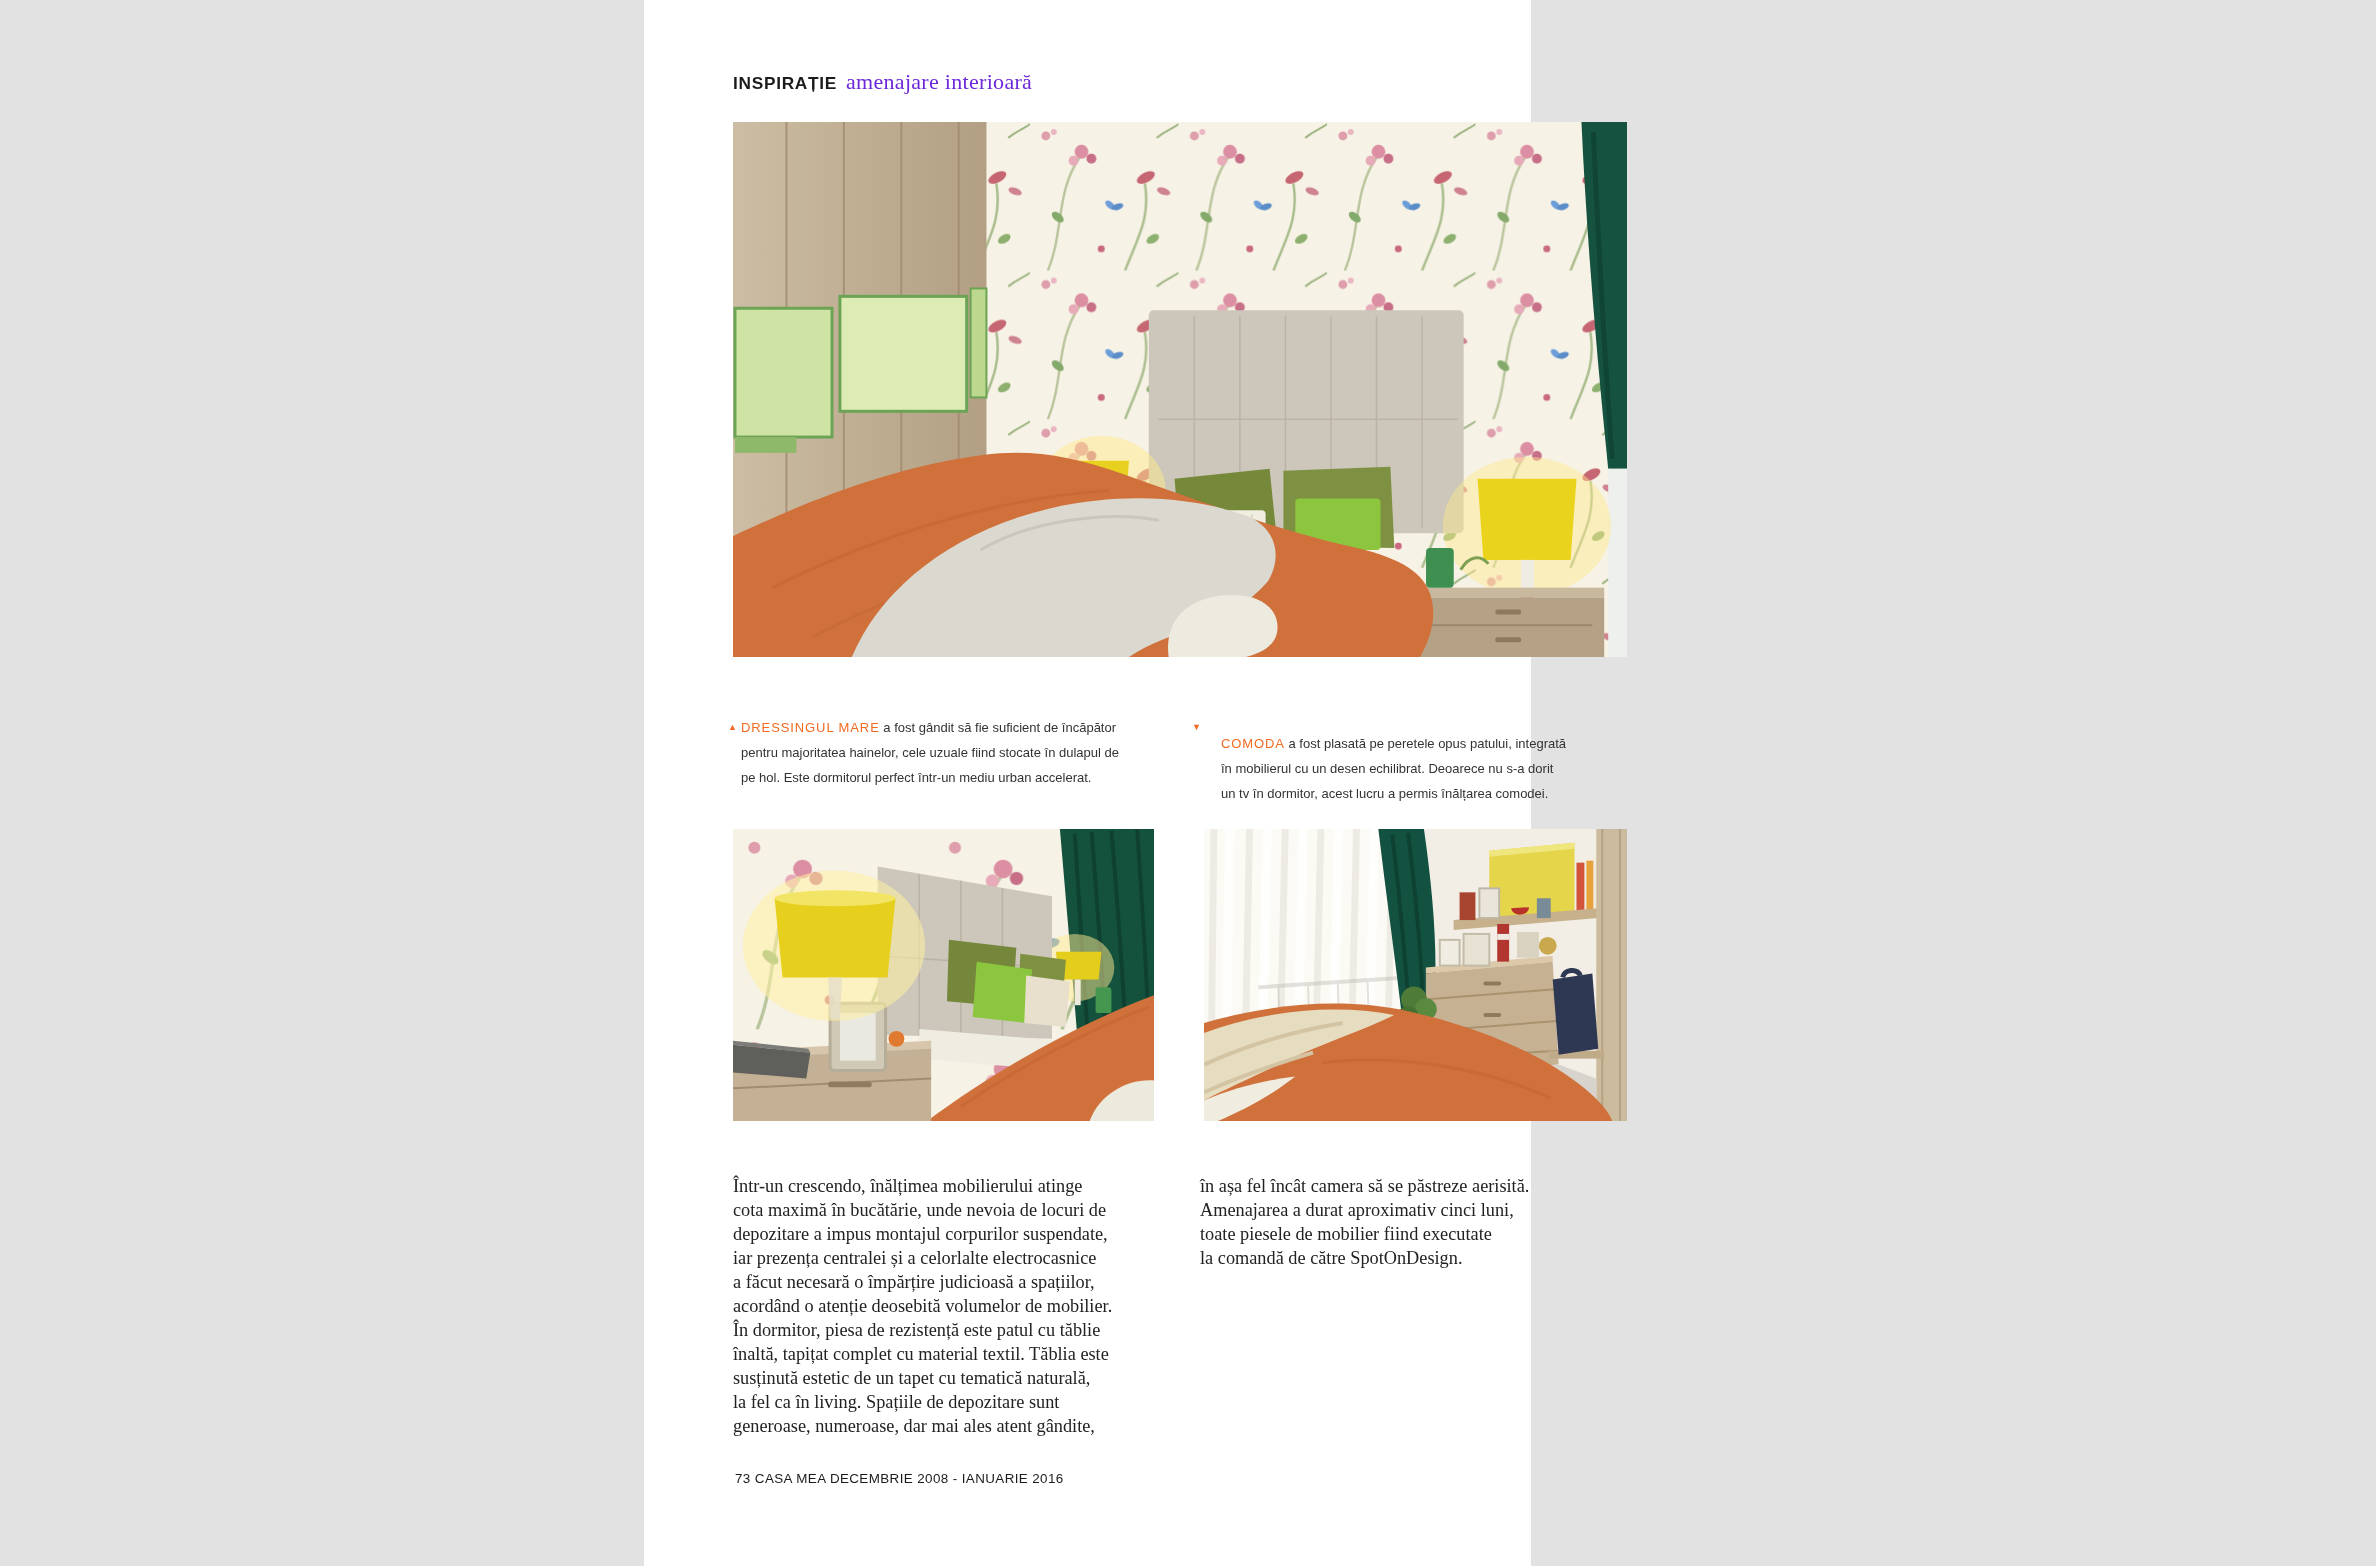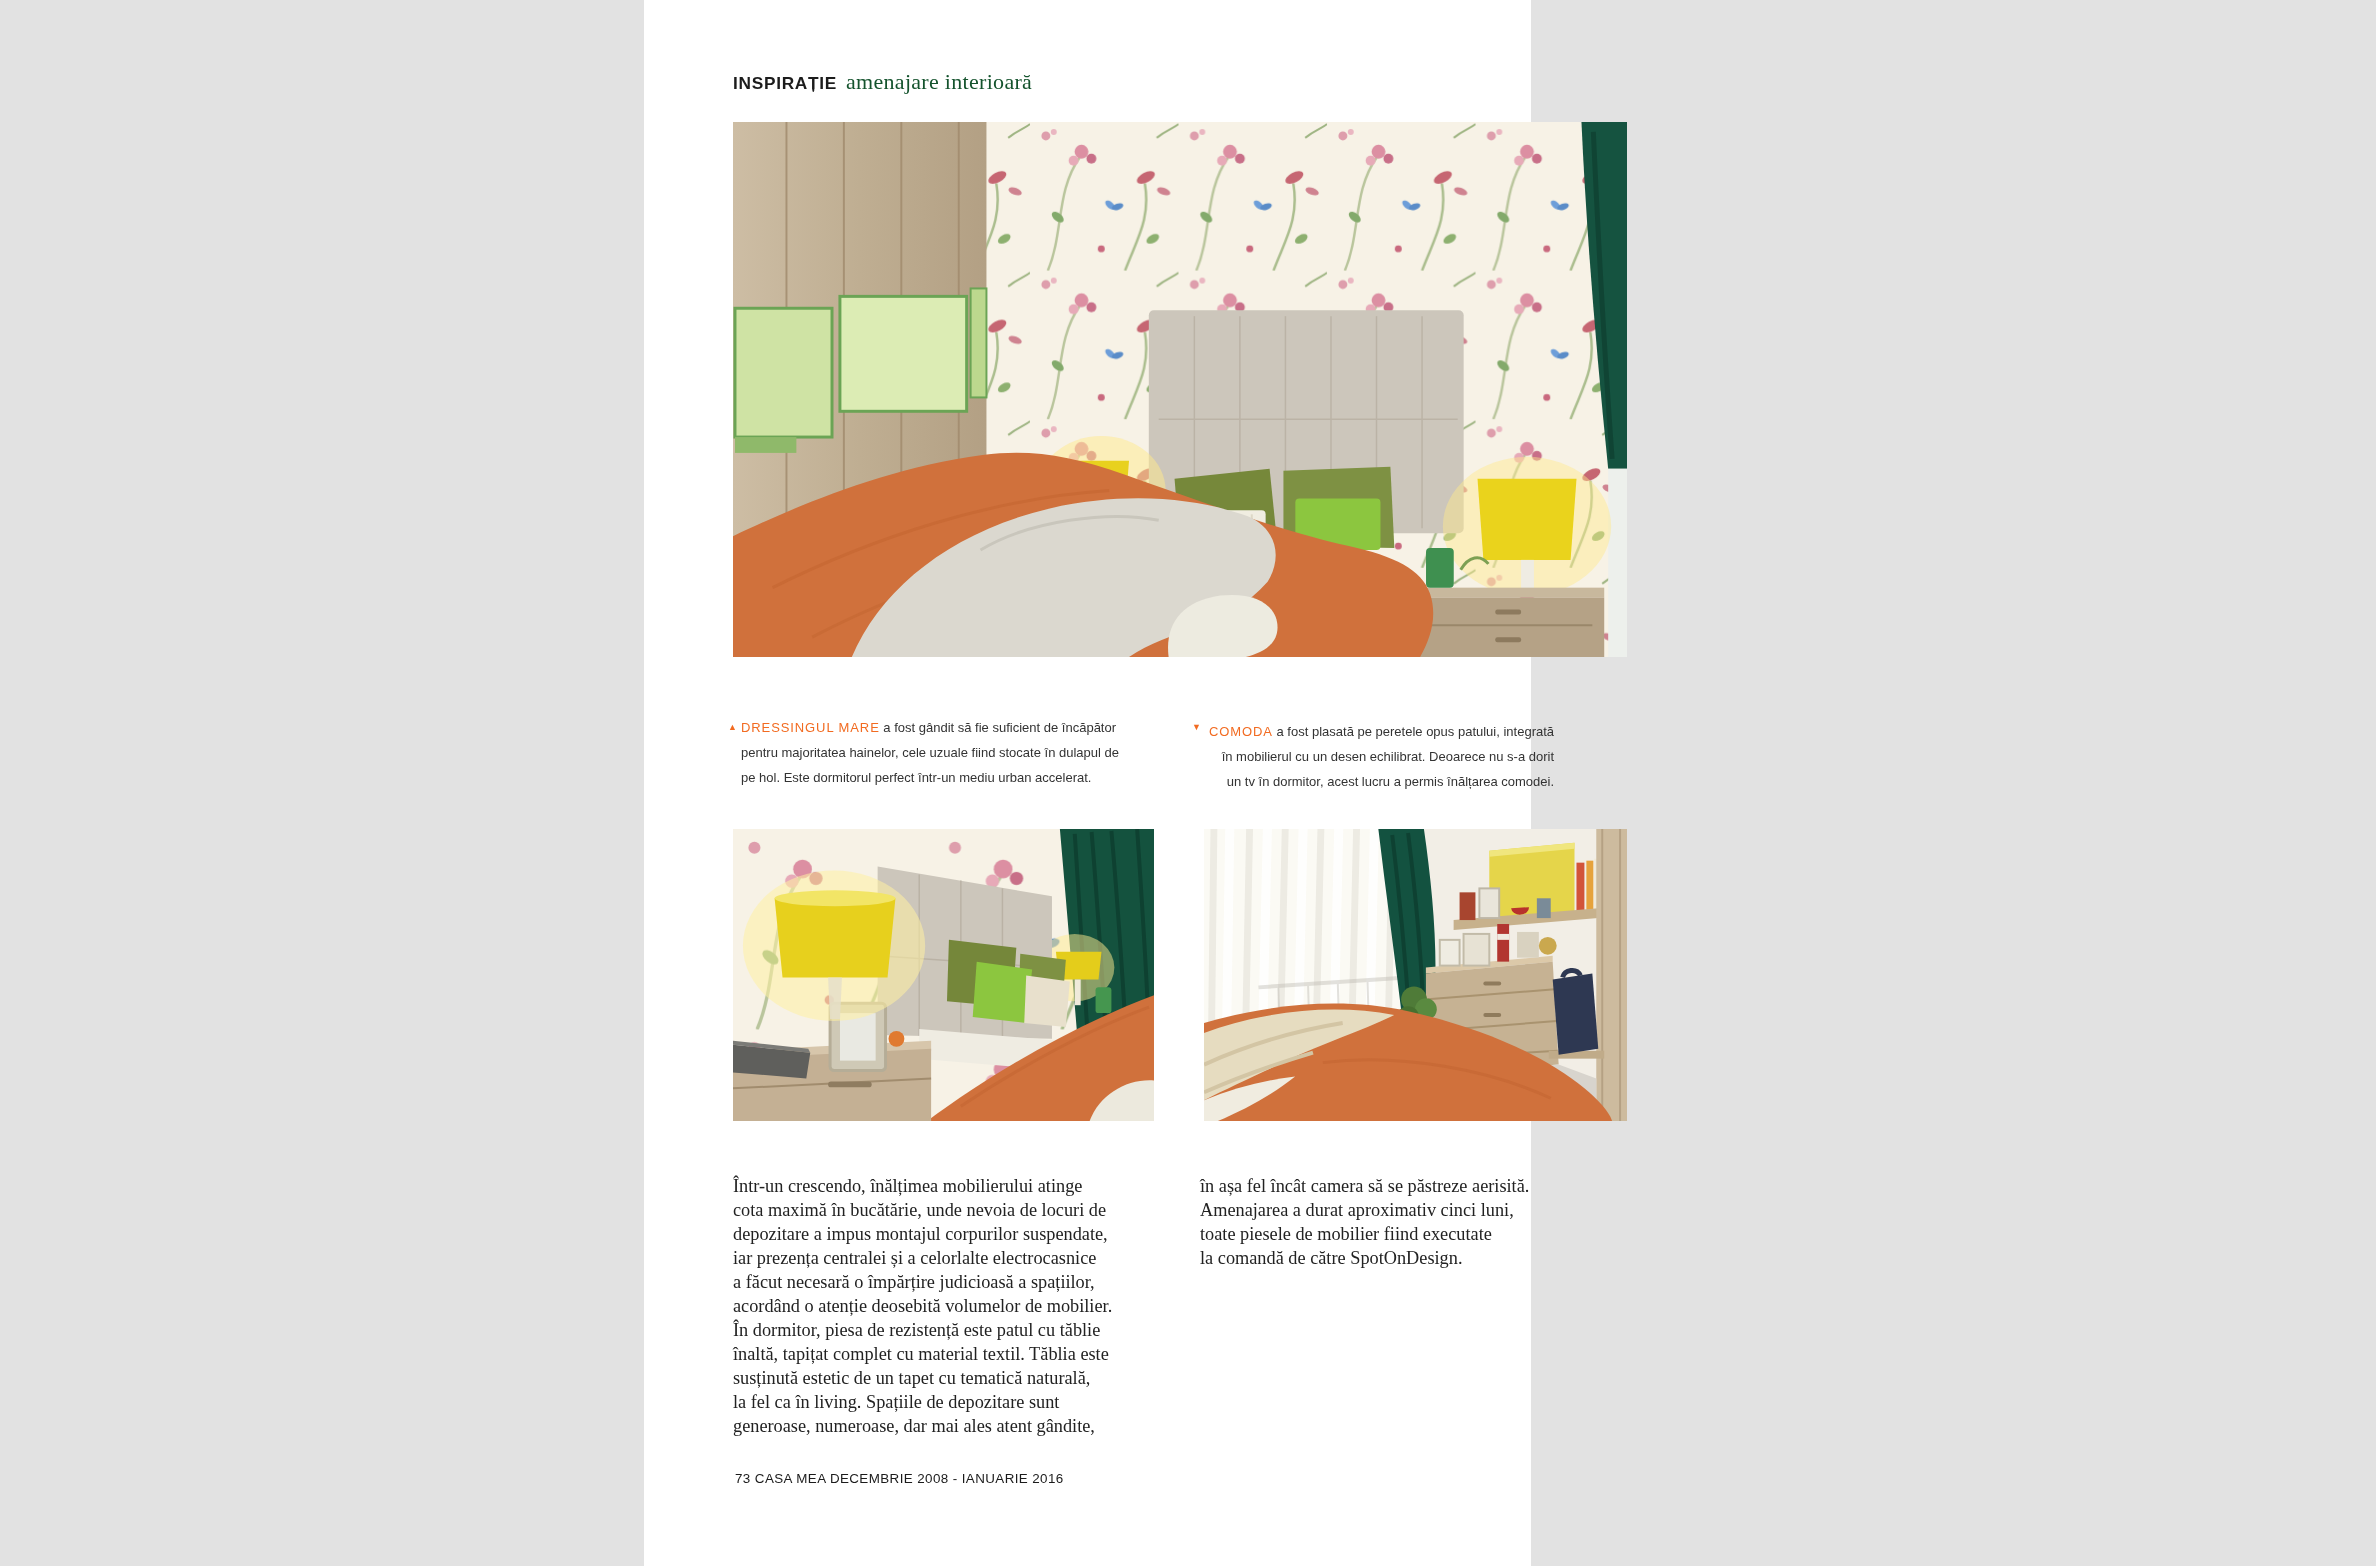--- a/index.html
+++ b/index.html
@@ -9,21 +9,21 @@
     font-family:"Liberation Sans", sans-serif;
   }
   .page {
     position:absolute; left:644px; top:0; width:887px; height:1566px;
     background:#ffffff;
   }
   .abs { position:absolute; }
 
   .header { left:89px; top:69px; display:flex; align-items:baseline; gap:9px; }
   .kicker { font-family:"Liberation Sans",sans-serif; font-weight:bold; font-size:17.3px; letter-spacing:0.7px; color:#1c1c1c; }
-  .topic  { font-family:"Liberation Serif",serif; font-size:22px; color:#14532d; letter-spacing:0.3px; }
+  .topic  { font-family:"Liberation Serif",serif; font-size:22px; color:#6d28d9; letter-spacing:0.3px; }
 
   .photo { position:absolute; overflow:hidden; }
   .photo svg { display:block; width:100%; height:100%; }
 
   .caption { display:flex; align-items:flex-start; font-family:"Liberation Sans",sans-serif;
              font-size:13px; line-height:25px; color:#333333; }
   .cap-marker { color:#f26b21; font-size:9px; line-height:25px; width:13px; flex:none; }
   .cap-title  { color:#f26b21; font-weight:normal; letter-spacing:0.9px; }
   .cap-text   { white-space:pre-line; }
 
@@ -169,21 +169,21 @@
     <div class="abs caption" style="left:84px;top:715px;width:465px;">
       <span class="cap-marker">▲</span>
       <p style="margin:0;"><span class="cap-title">DRESSINGUL MARE</span>
 <span class="cap-text">a fost gândit să fie suficient de încăpător
 pentru majoritatea hainelor, cele uzuale fiind stocate în dulapul de
 pe hol. Este dormitorul perfect într-un mediu urban accelerat.</span></p>
     </div>
 
     <div class="abs caption" style="left:548px;top:715px;width:455px;">
       <span class="cap-marker">▼</span>
-      <p style="margin:4px;text-align:right;"><span class="cap-title">COMODA</span>
+      <p style="margin:16px;"><span class="cap-title">COMODA</span>
 <span class="cap-text">a fost plasată pe peretele opus patului, integrată
 în mobilierul cu un desen echilibrat. Deoarece nu s-a dorit
 un tv în dormitor, acest lucru a permis înălțarea comodei.</span></p>
     </div>
 
     <div class="abs photo" style="left:89px;top:829px;width:421px;height:292px;">
       <svg viewBox="0 0 425 295" preserveAspectRatio="none">
         <defs>
           <pattern id="wpB" width="150" height="150" patternUnits="userSpaceOnUse" patternTransform="scale(1.35)">
             <rect width="150" height="150" fill="#f7f2e6"></rect>

